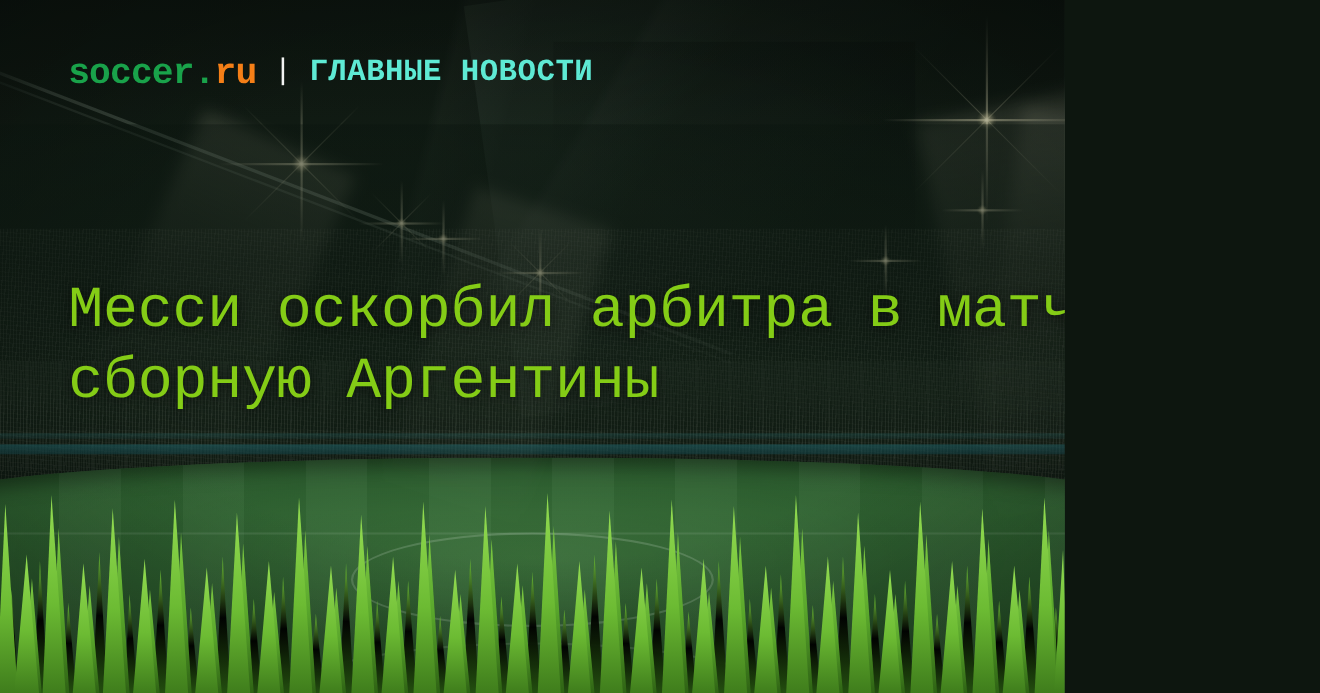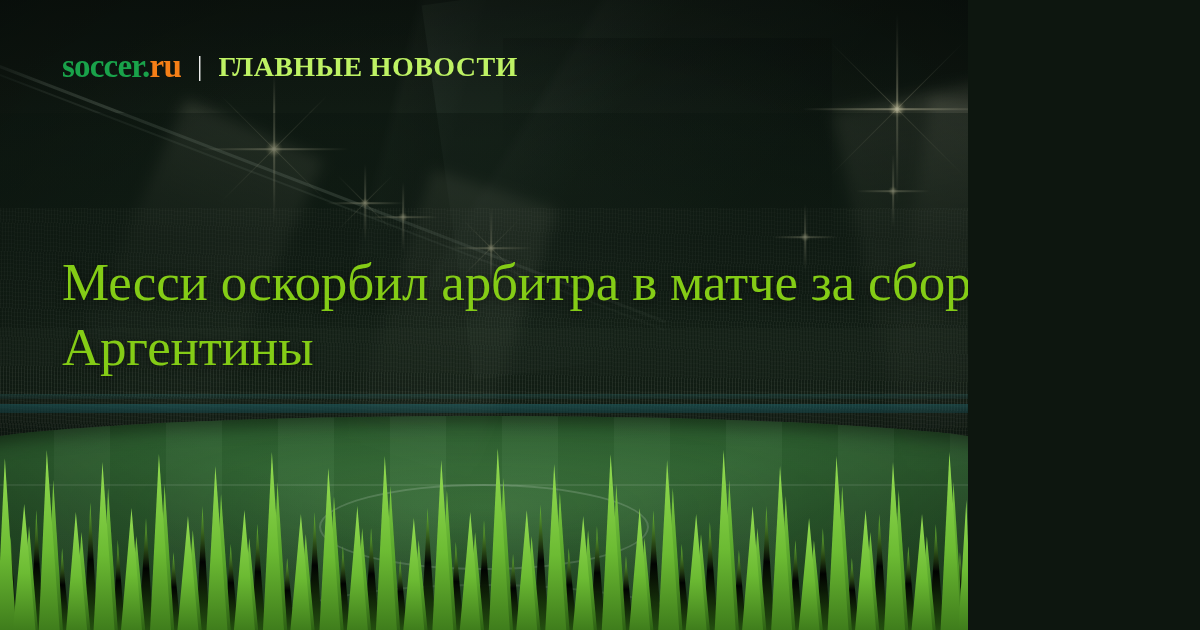--- a/index.html
+++ b/index.html
@@ -3,21 +3,21 @@
 <meta charset="utf-8">
 <title>soccer.ru</title>
 <style>
   * { margin:0; padding:0; box-sizing:border-box; }
   html,body { width:1200px; height:630px; overflow:hidden; background:#0d160f; }
 
   .card{
     position:relative;
     width:968px; height:630px;
     overflow:hidden;
-    font-family:Liberation Serif, serif;
+    font-family:Liberation Mono, monospace;
     background:#16231a;
   }
 
   
   .bg{ position:absolute; inset:0; }
 
   
   .bg-base{
     background:
       radial-gradient(120% 90% at 50% 92%, #2c4a2b 0%, #1d3020 34%, #152218 62%, #101a13 100%),
@@ -179,21 +179,21 @@
     white-space:nowrap;
   }
   .logo .w-soccer{ color:#19a24a; }
   .logo .w-dot{ color:#19a24a; }
   .logo .w-ru{ color:#f57f17; }
   .sep{
     color:#ffffff; font-size:27px; font-weight:400; line-height:1;
     opacity:.95; margin:0 2px;
   }
   .kicker{
-    color:#bef264; font-size:28px; font-weight:bold; line-height:1;
+    color:#5eead4; font-size:28px; font-weight:bold; line-height:1;
     letter-spacing:0.4px; white-space:nowrap;
   }
 
   
   .headline{
     position:absolute; left:62px; top:250px;
     width:1060px;
     z-index:6;
     color:#84cc16;
     font-size:53px;

